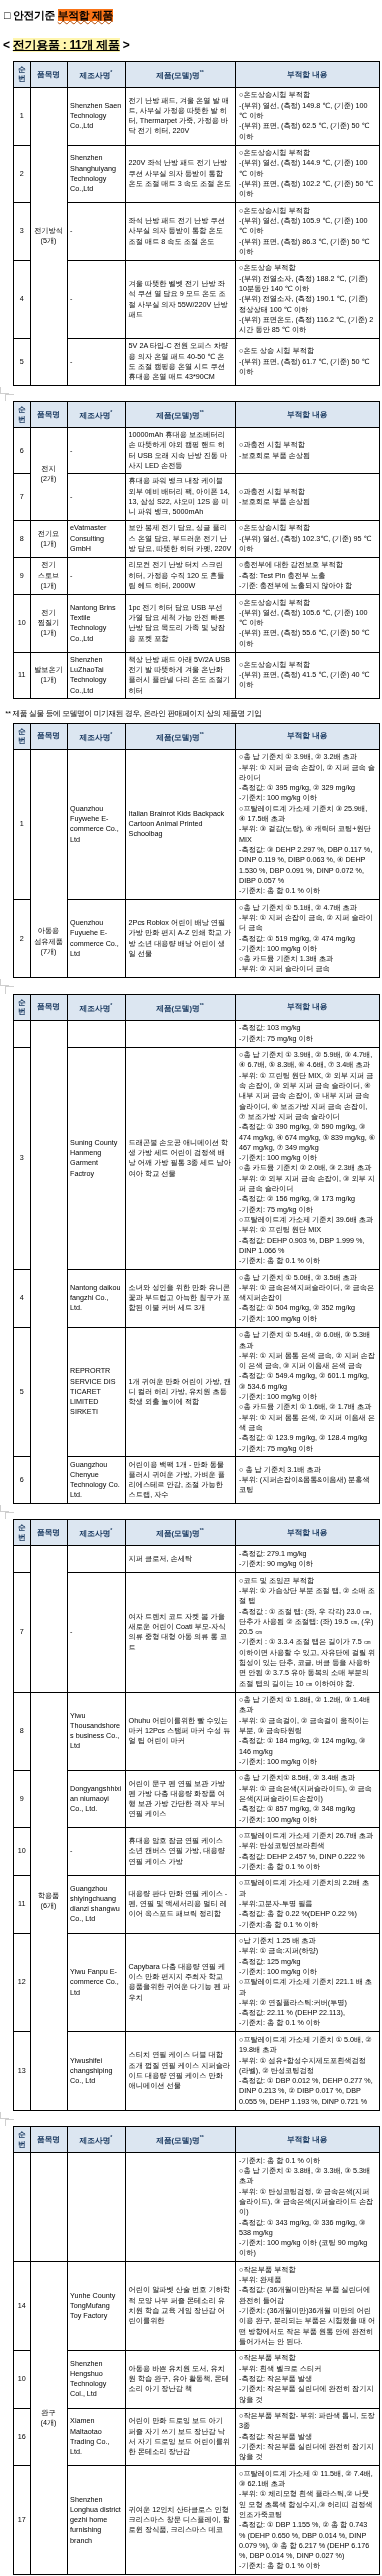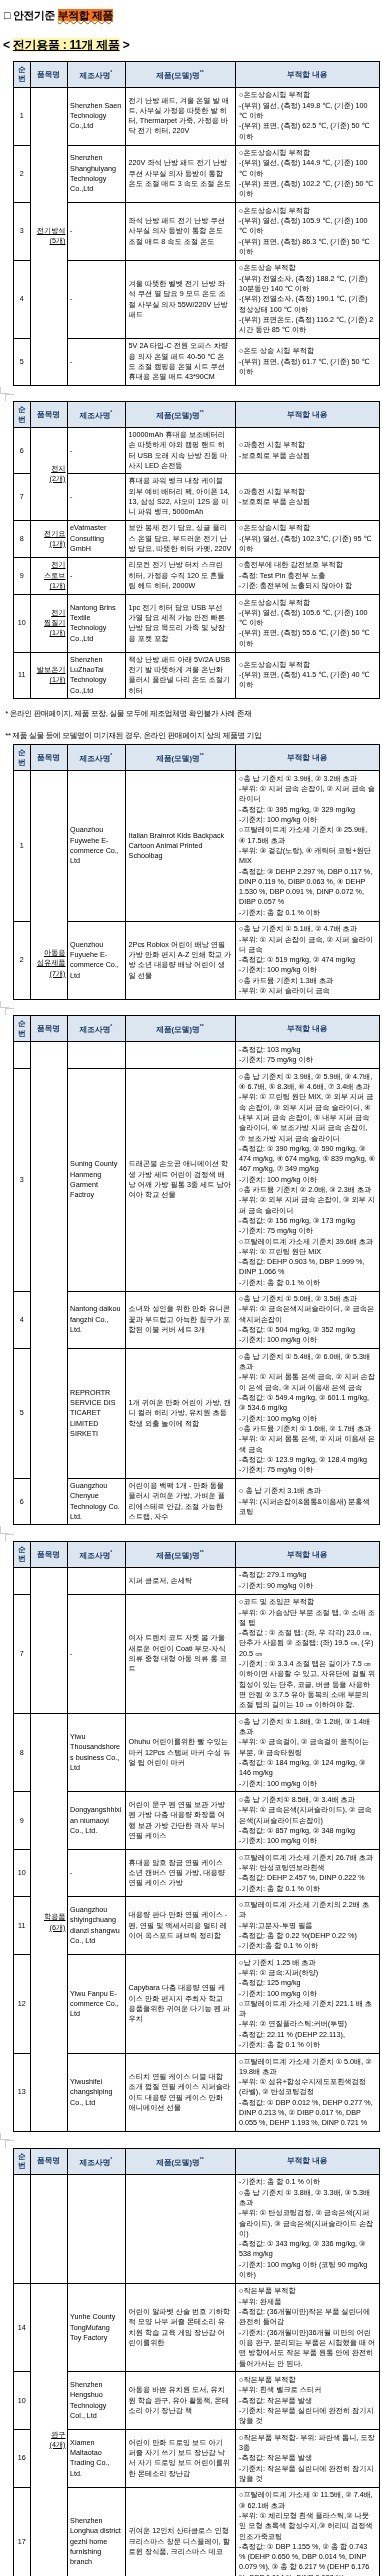--- a/index.html
+++ b/index.html
@@ -50,21 +50,21 @@
     white-space:pre-line;
     line-height:1.25;
   }
   .tbl th sup{font-size:5.2px;}
   .col-no{width:16.5px;}
   .col-item{width:37px;}
   .col-maker{width:58px;}
   .col-product{width:110px;}
   .tbl td{font-size:7.2px;line-height:10.3px;}
   td.no{text-align:center;}
-  td.item{text-align:right;white-space:pre-line;padding:2.1px 1px;text-decoration:underline;}
+  td.item{text-align:center;white-space:pre-line;padding:2.1px 1px;}
   td.item.low{vertical-align:bottom;padding-bottom:20px;}
   td.maker{padding:2.1px 2.6px;}
   td.product{padding:2.1px 3.1px;}
   td.content{padding:2.6px 3.6px;white-space:pre-wrap;vertical-align:middle;}
   .foot{
     font-size:7.7px;letter-spacing:-0.3px;
     margin:9.3px 0 2.1px 5.2px;line-height:1.6;
   }
   .gap{position:relative;height:15.5px;}
   .gap .pb1,.gap .pb2{
@@ -219,21 +219,20 @@
       <td class="item">발보온기
 (1개)</td>
       <td class="maker">Shenzhen LuZhaoTai Technology Co.,Ltd</td>
       <td class="product">책상 난방 패드 아래 5V/2A USB 전기 발 따뜻하게 겨울 온난화 플러시 플란넬 다리 온도 조절기 히터</td>
       <td class="content">○온도상승시험 부적합
 -(부위) 표면, (측정) 41.5 ℃, (기준) 40 ℃ 이하</td>
     </tr>
   </tbody>
     </table>
 
-  <div class="foot">* 온라인 판매페이지, 제품 포장, 실물 모두에 제조업체명 확인불가 사례 존재</div>
   <div class="foot">** 제품 실물 등에 모델명이 미기재된 경우, 온라인 판매페이지 상의 제품명 기입</div>
 
 
   <table class="tbl">
     <colgroup>
         <col class="col-no">
         <col class="col-item">
         <col class="col-maker">
         <col class="col-product">
         <col>

